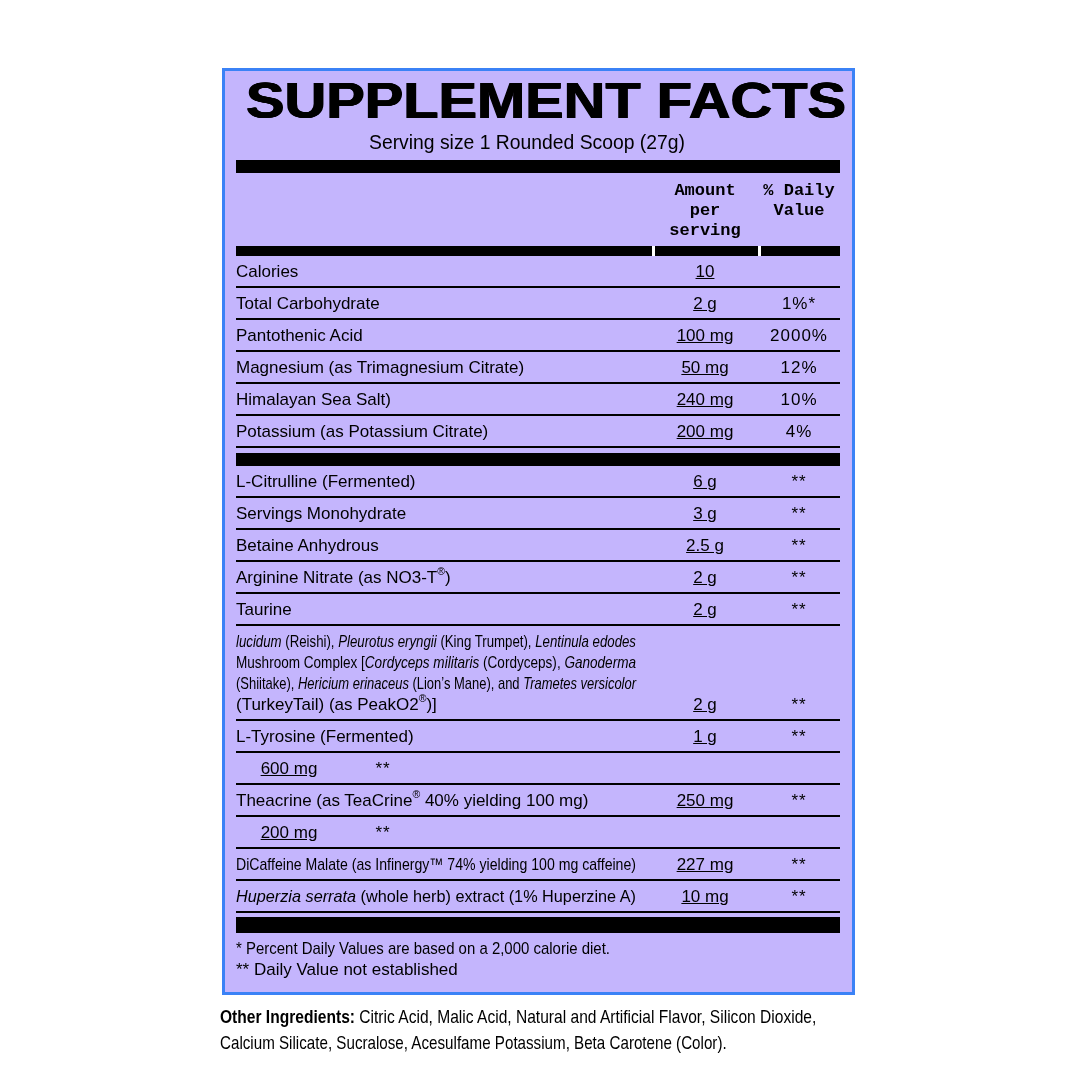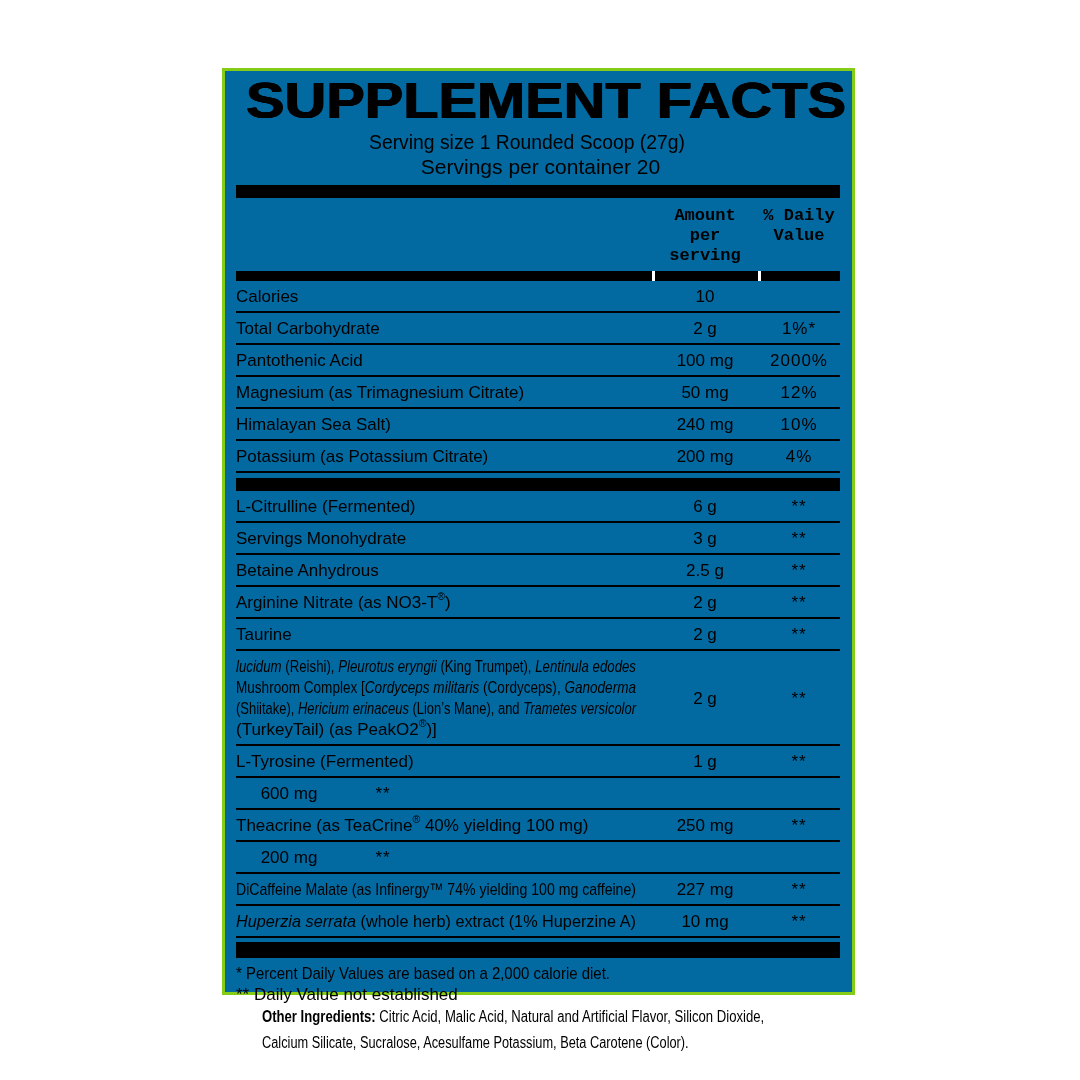--- a/index.html
+++ b/index.html
@@ -3,67 +3,66 @@
 <meta charset="utf-8">
 <style>
   html,body{margin:0;padding:0;}
   body{
     width:1080px;height:1080px;background:#ffffff;
     font-family:"Liberation Sans", sans-serif;color:#000;
     position:relative;overflow:hidden;
   }
   .panel{
     position:absolute;left:222px;top:68px;width:633px;height:927px;
-    border:3px solid #84cc16;box-sizing:border-box;
-    padding:0 12px 0 11px;background:#0369a1;
+    border:3px solid #3b82f6;box-sizing:border-box;
+    padding:0 12px 0 11px;background:#c4b5fd;
   }
   .fitline{display:inline-block;white-space:nowrap;transform-origin:left center;}
   .title{
     margin:6px 0 0 10px;font-size:50px;line-height:48px;font-weight:bold;
     letter-spacing:0px;
     text-shadow:0.6px 0 0 #000,-0.6px 0 0 #000,0 0.4px 0 #000;
   }
   .serving{margin:4px 0 0 5px;font-size:21px;line-height:25px;text-align:center;}
   .bar{background:#000;position:relative;}
   .bar1{height:13px;margin-top:6px;}
   .bar2{height:10px;margin-top:5px;}
   .bar3{height:13px;margin-top:5px;}
   .bar4{height:16px;margin-top:4px;}
   .bar .colgap{position:absolute;top:0;bottom:0;width:3px;background:#fff;}
   .gap1{left:416px;} .gap2{left:522px;}
   .hdr{display:flex;margin-top:8px;font-weight:bold;font-size:17px;line-height:20px;text-align:center;font-family:Liberation Mono, monospace;}
   .hdr .c1{width:416px;} .hdr .c2{width:106px;} .hdr .c3{width:82px;}
-  .row{display:flex;align-items:center;border-bottom:2px solid #000;
+  .row{display:flex;align-items:flex-end;border-bottom:2px solid #000;
        padding:5px 0 4px;font-size:17px;line-height:21px;}
   .row .name{width:416px;box-sizing:border-box;padding-right:10px;}
   .row .name .nl{display:block;}
   .row .name .nl > span.fitline{line-height:21px;}
-  .row .amt{width:106px;text-align:center;}
+  .row .amt{width:106px;text-align:center;text-decoration:underline;}
   .row .dv{width:82px;text-align:center;letter-spacing:1px;}
   sup{font-size:62%;position:relative;top:-1px;vertical-align:super;line-height:0;}
   i{font-style:italic;}
   b{font-weight:bold;}
   .footnotes{margin-top:5px;font-size:17px;line-height:21px;}
   .other{
     position:absolute;left:220px;top:1004px;width:650px;
-    font-size:16px;line-height:26px;margin-left:42px;
+    font-size:19px;line-height:26px;
   }
 </style>
 </head>
 <body>
 
 <div class="panel">
 
   <div class="title">
     <span class="fitline" style="transform: scaleX(1.15499);">SUPPLEMENT FACTS</span>
   </div>
 
   <div class="serving">
     <div><span class="fitline" style="transform: scaleX(0.920696);">Serving size 1 Rounded Scoop (27g)</span></div>
-    <div><span class="fitline">Servings per container 20</span></div>
   </div>
 
   <div class="bar bar1"></div>
 
   <div class="hdr">
     <div class="c1"></div>
     <div class="c2">
       <div>Amount</div>
       <div>per serving</div>
     </div>

